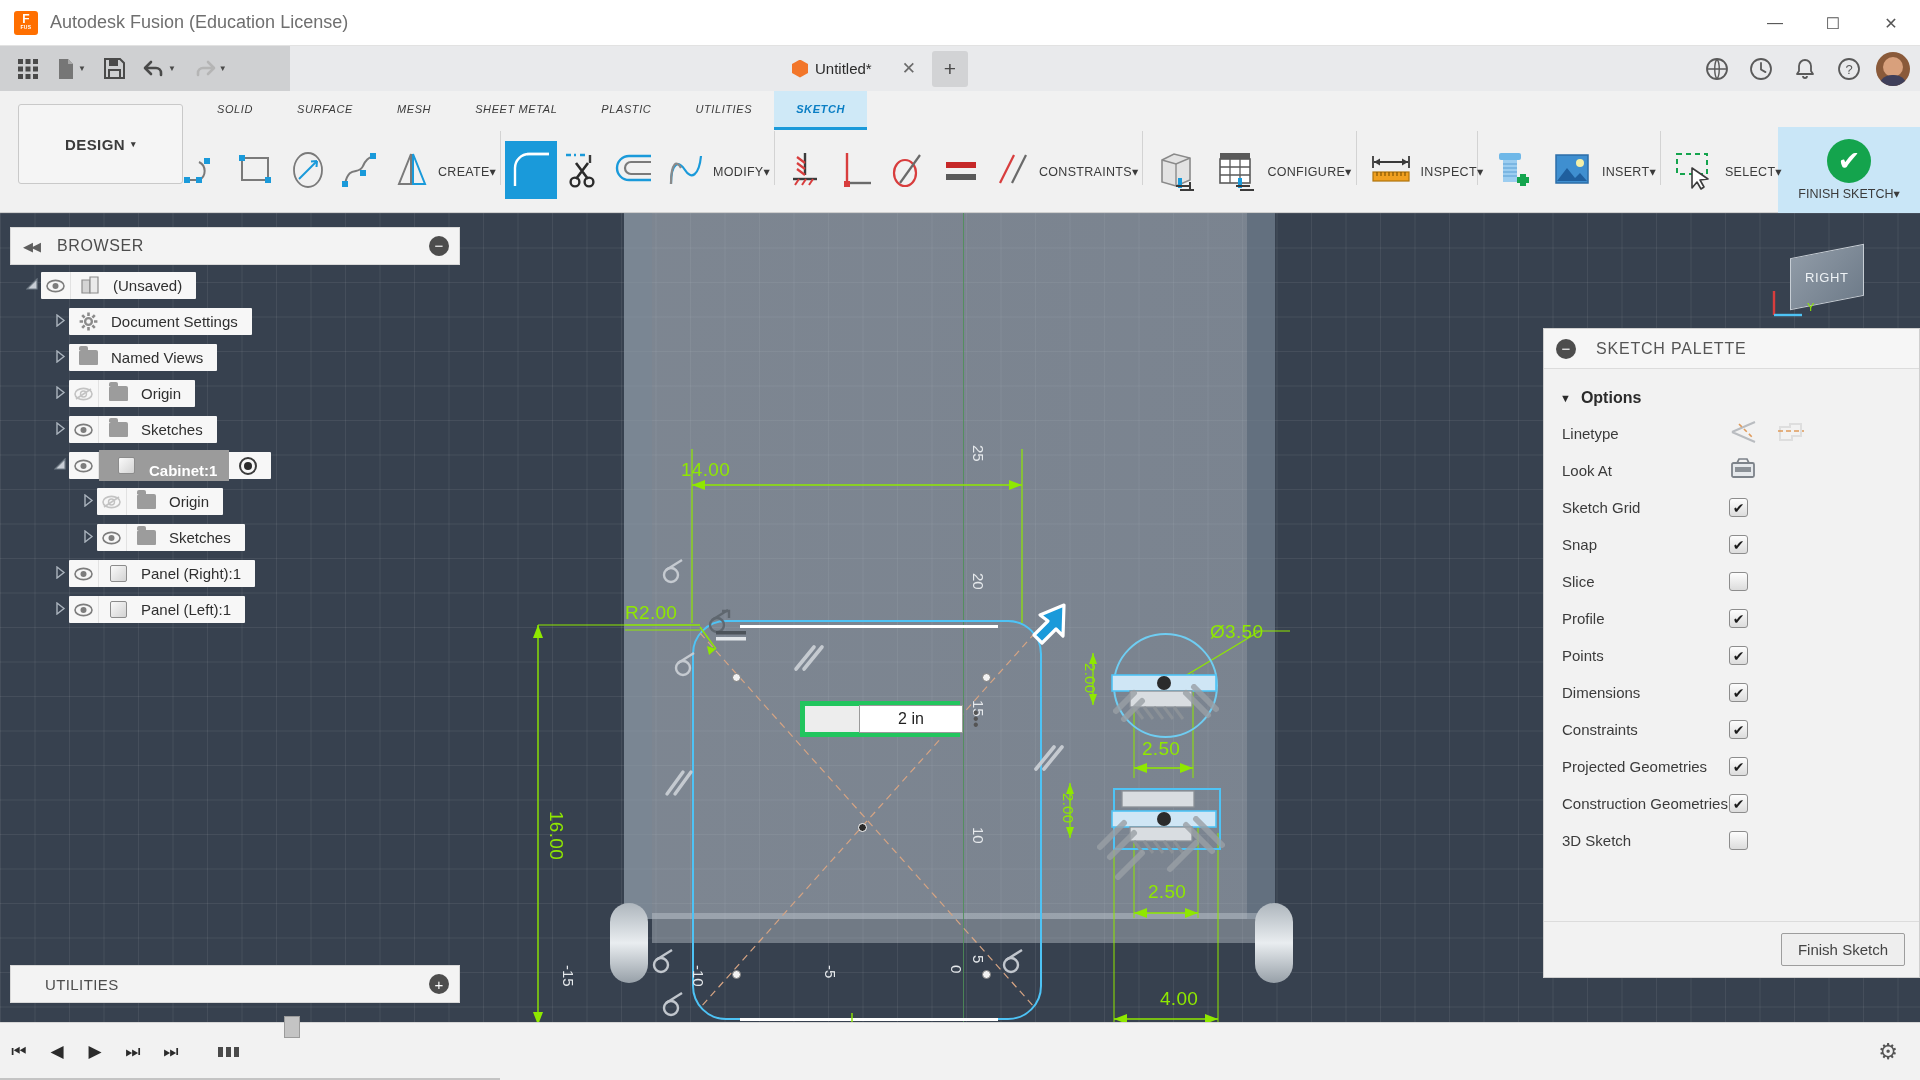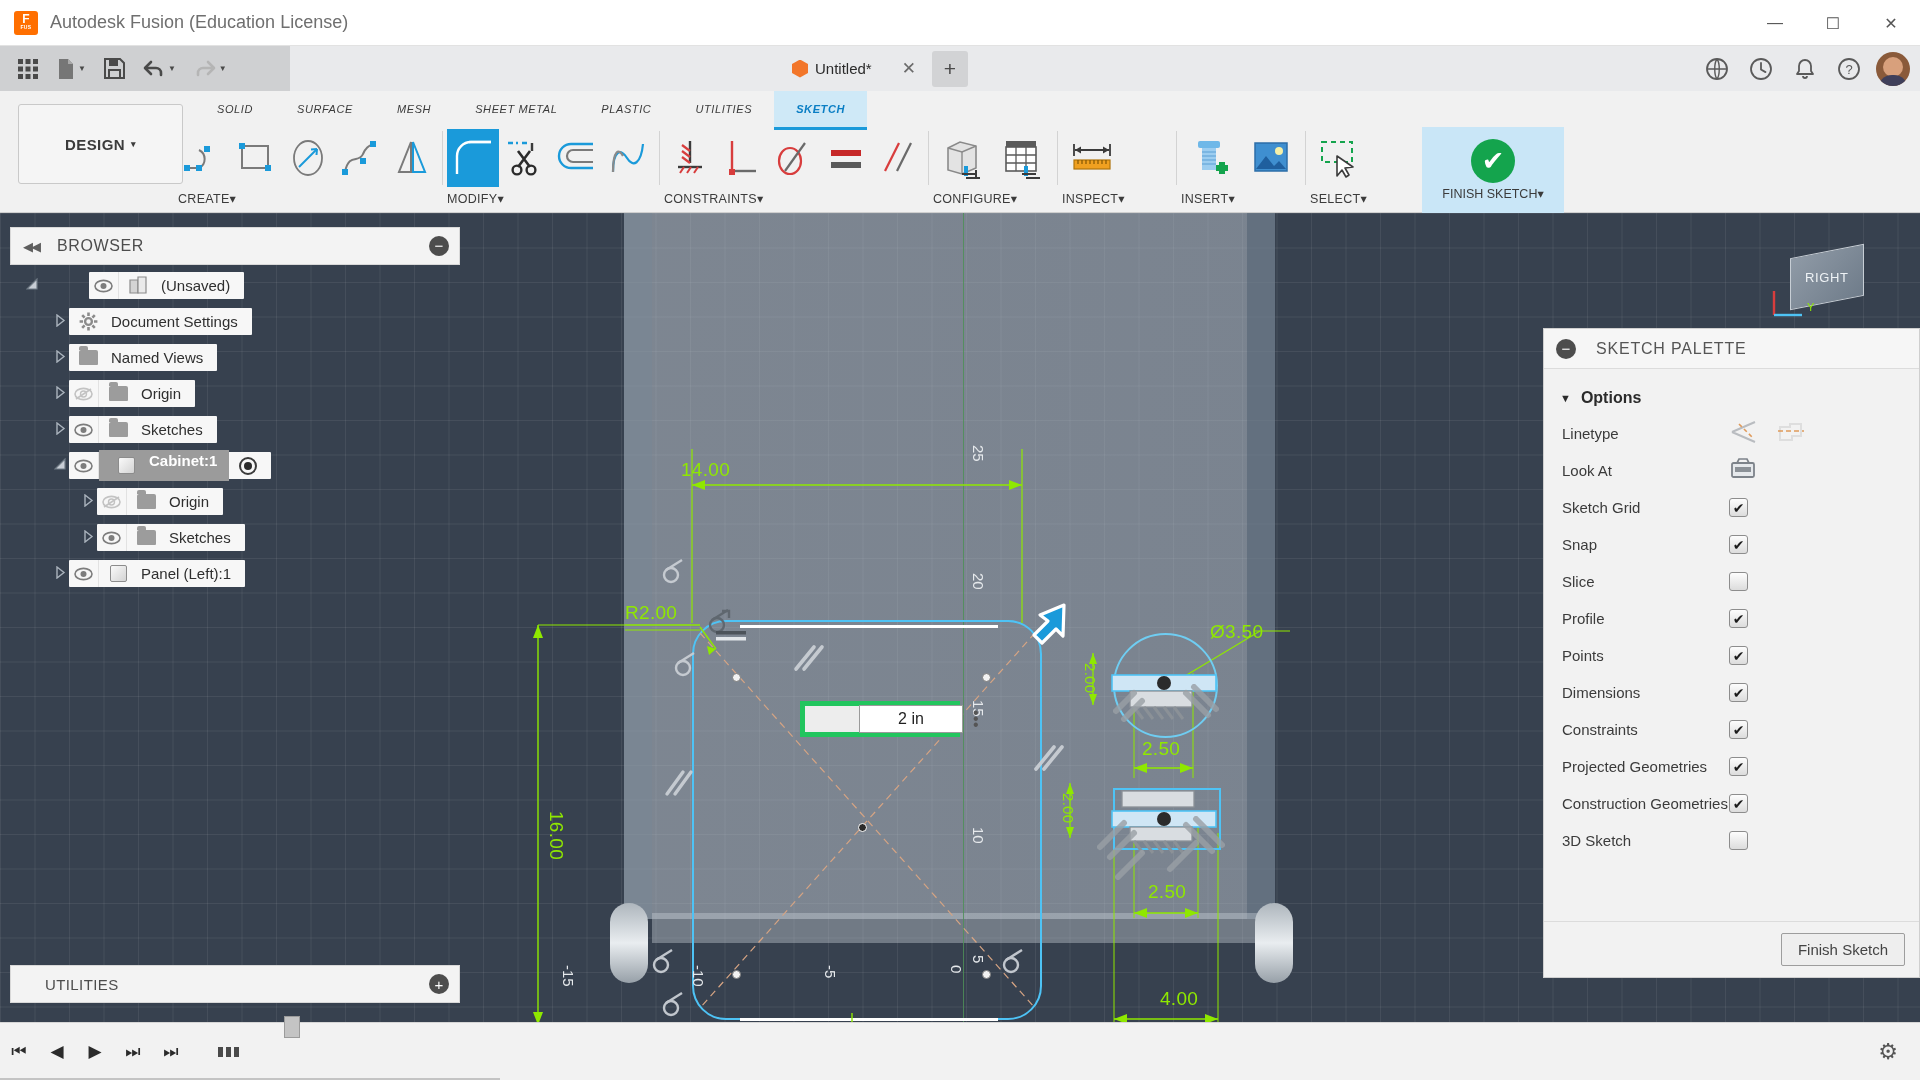--- a/index.html
+++ b/index.html
@@ -63,21 +63,21 @@
     display:flex; align-items:center; justify-content:center;
     font-size:15px; color:#3b3b3b; font-weight:bold; letter-spacing:.4px;
   }
   .tabstrip{ position:absolute; left:195px; top:0; height:36px; display:flex; align-items:center; }
   .rtab{ height:36px; padding:0 22px; display:flex;align-items:center;
     font-size:11px; color:#3b3b3b; letter-spacing:.6px;font-style:italic; }
   .rtab.active{ background:#cfe9f7; color:#0a7ec4; font-weight:bold; position:relative;}
   .rtab.active:after{content:"";position:absolute;left:0;right:0;bottom:-3px;height:3px;background:#1a9ada;}
 
   .panels{ position:absolute; left:178px; top:36px; right:0; height:86px; display:flex; align-items:flex-start;}
-  .pgroup{ position:relative; height:86px; display:flex; flex-direction:column; }
+  .pgroup{ position:relative; height:86px; display:flex; flex-direction:row; align-items:center; }
   .picons{ display:flex; align-items:center; height:62px; }
   .pbtn{ width:52px;height:58px;display:flex;align-items:center;justify-content:center; position:relative;}
   .pbtn.sel{ background:#1a9ada; }
   .pbtn.big{ width:60px; }
   .plabel{ font-size:12.5px;color:#3b3b3b; letter-spacing:.3px; margin-top:2px; white-space:nowrap;}
   .vsep{ width:1px;height:54px;background:#d3d3d3;margin:4px 4px 0 4px; align-self:flex-start;}
   .finishwrap{ margin-left:6px; }
   .finishbtn{ width:142px;height:86px;background:#c9e6f7; display:flex;flex-direction:column;
       align-items:center;justify-content:center;}
   .greencheck{ width:44px;height:44px;border-radius:50%;background:#14a44d;color:#fff;
@@ -164,21 +164,21 @@
         border-radius:1px;}
   .eye{ width:30px;height:27px;display:flex;align-items:center;justify-content:center;
         border-right:1px solid #e2e2e2; color:#7d7d7d;}
   .eye.off{ color:#bdbdbd; }
   .ficon{ width:26px;height:27px;display:flex;align-items:center;justify-content:center;margin-left:6px;}
   .folder{ width:19px;height:15px;background:#9c9c9c;border-radius:2px 2px 1px 1px;position:relative;}
   .folder:before{content:"";position:absolute;left:0;top:-4px;width:9px;height:4px;background:#9c9c9c;border-radius:2px 2px 0 0;}
   .cube{ width:17px;height:17px;background:linear-gradient(135deg,#fafafa,#d3d3d3);border:1px solid #8c8c8c;border-radius:2px;}
   .tlabel{ margin-left:10px; font-size:15px; color:#2f2f2f; white-space:nowrap; }
   .chip.selected{ background:#f7f7f7; }
-  .selband{ background:#9b9b9b; color:#fff; font-weight:bold; padding:2px 12px 2px 8px; display:flex; align-items:flex-start;}
+  .selband{ background:#9b9b9b; color:#fff; font-weight:bold; padding:2px 12px 2px 8px; display:flex; align-items:flex-end;}
   .radio{ width:18px;height:18px;border-radius:50%;border:2px solid #3b3b3b;margin-left:10px;
       display:flex;align-items:center;justify-content:center;}
   .radio i{ width:8px;height:8px;border-radius:50%;background:#2b2b2b;display:block;}
 
   
   .comments{
     position:absolute; left:10px; top:965px; width:450px; height:38px;
     background:#f3f3f3; border:1px solid #d8d8d8; display:flex; align-items:center;
   }
   .comments .ctxt{ margin-left:34px; font-size:15px; color:#4d4d4d; letter-spacing:.4px;}
@@ -811,21 +811,21 @@
 
   </div>
 
   <div class="browser">
     <div class="bhead">
       <span class="dd">◀◀</span>
       <span class="btxt">BROWSER</span>
       <span class="minus">−</span>
     </div>
     <div class="btree" id="browser-tree">
-        <div class="trow" style="padding-left: 14px; gap: 48px;">
+        <div class="trow" style="padding-left: 14px;">
           <span class="tarrowOpen"><svg width="13" height="13" viewBox="0 0 13 13">
               <path d="M1 11 L11 1 L11 11 Z" fill="#c8ced6" stroke="#6f7a85" stroke-width="1.2"></path>
             </svg></span>
           <div class="chip">
             <span class="eye">
               <svg width="19" height="14" viewBox="0 0 19 14">
                 <ellipse cx="9.5" cy="7" rx="8.5" ry="5.6" fill="none" stroke="#7d7d7d" stroke-width="1.6"></ellipse>
                 <circle cx="9.5" cy="7" r="3" fill="#7d7d7d"></circle>
               </svg>
             </span>
@@ -948,20 +948,37 @@
             <span class="eye">
               <svg width="19" height="14" viewBox="0 0 19 14">
                 <ellipse cx="9.5" cy="7" rx="8.5" ry="5.6" fill="none" stroke="#7d7d7d" stroke-width="1.6"></ellipse>
                 <circle cx="9.5" cy="7" r="3" fill="#7d7d7d"></circle>
               </svg>
             </span>
             <span class="ficon">
               <span class="folder"></span>
             </span>
             <span class="tlabel">Sketches</span>
+          </div>
+        </div>
+        <div class="trow" style="padding-left: 42px;">
+          <span class="tarrow"><svg width="11" height="13" viewBox="0 0 11 13">
+              <path d="M2 1 L9 6.5 L2 12 Z" fill="none" stroke="#aab3bd" stroke-width="1.4"></path>
+            </svg></span>
+          <div class="chip">
+            <span class="eye">
+              <svg width="19" height="14" viewBox="0 0 19 14">
+                <ellipse cx="9.5" cy="7" rx="8.5" ry="5.6" fill="none" stroke="#7d7d7d" stroke-width="1.6"></ellipse>
+                <circle cx="9.5" cy="7" r="3" fill="#7d7d7d"></circle>
+              </svg>
+            </span>
+            <span class="ficon">
+              <span class="cube"></span>
+            </span>
+            <span class="tlabel">Panel (Right):1</span>
           </div>
         </div>
         <div class="trow" style="padding-left: 42px;">
           <span class="tarrow"><svg width="11" height="13" viewBox="0 0 11 13">
               <path d="M2 1 L9 6.5 L2 12 Z" fill="none" stroke="#aab3bd" stroke-width="1.4"></path>
             </svg></span>
           <div class="chip">
             <span class="eye">
               <svg width="19" height="14" viewBox="0 0 19 14">
                 <ellipse cx="9.5" cy="7" rx="8.5" ry="5.6" fill="none" stroke="#7d7d7d" stroke-width="1.6"></ellipse>

